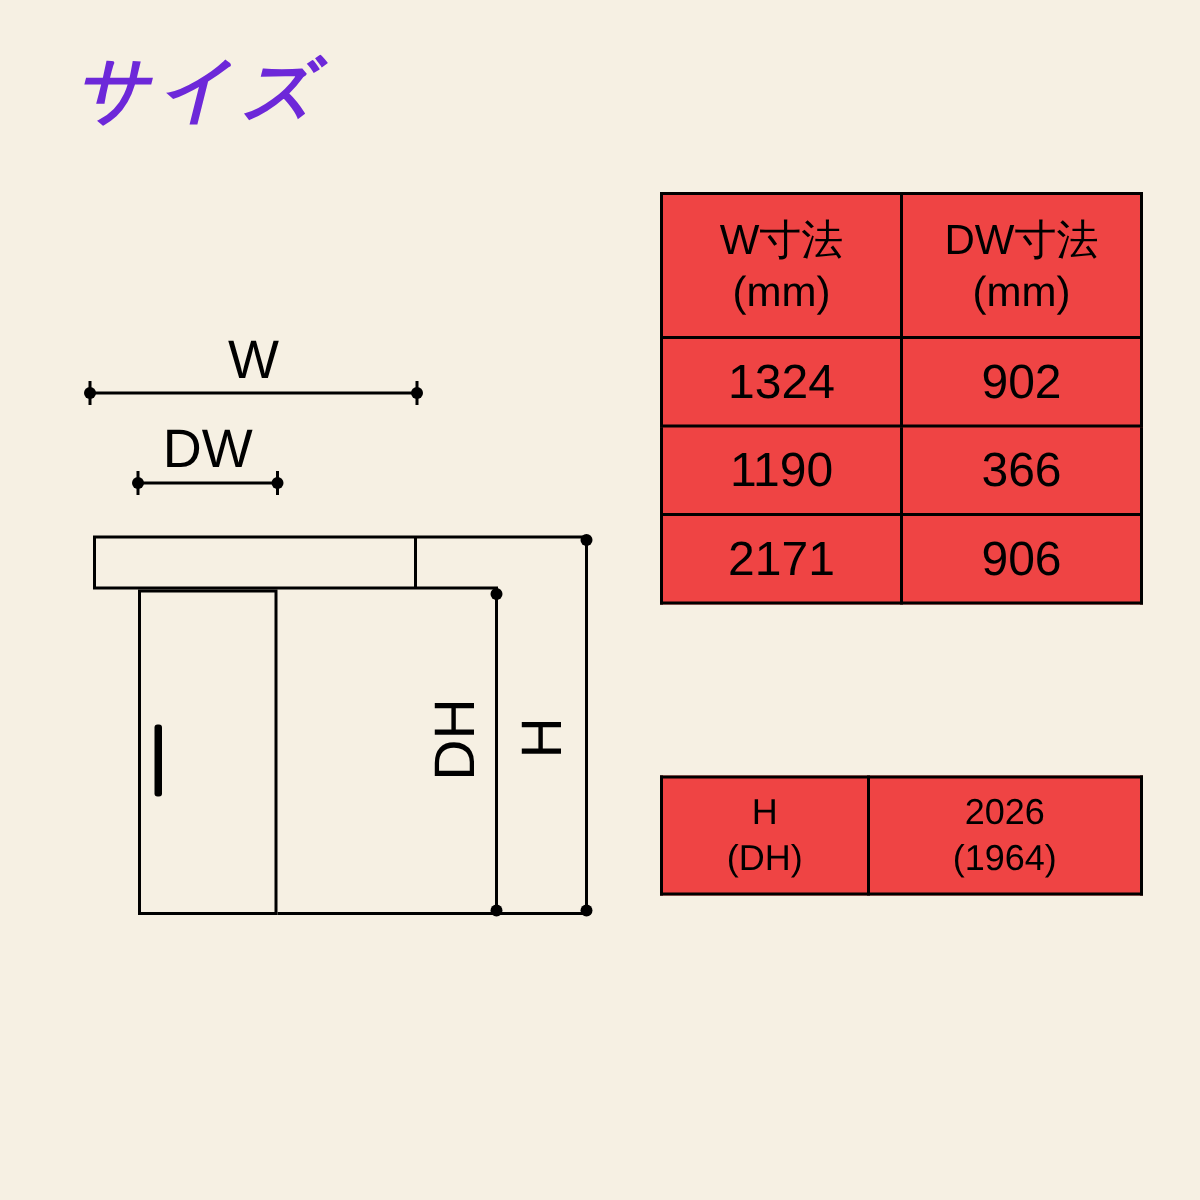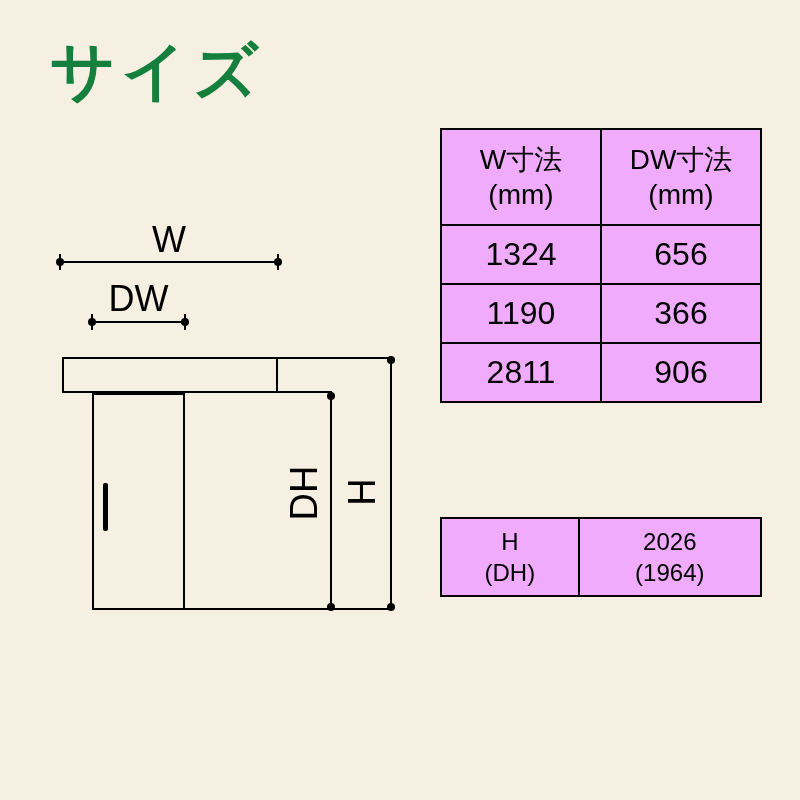--- a/index.html
+++ b/index.html
@@ -6,39 +6,40 @@
   body{
     width:800px;height:800px;position:relative;overflow:hidden;
     background:#f6f0e3;
     font-family:"Liberation Sans","DejaVu Sans",sans-serif;
     color:#000;
   }
   .abs{position:absolute;}
   
   .page-title{
     left:50px;top:28px;
-    font-size:64px;font-weight:900;letter-spacing:6px;
-    color:#15803d;
+    font-size:48px;font-weight:900;letter-spacing:6px;
+    color:#6d28d9;
+    font-style:italic;
   }
   
   .hline{height:2px;background:#000;}
   .vline{width:2px;background:#000;}
   .dot{width:8px;height:8px;border-radius:50%;background:#000;}
   .tick-v{width:2px;height:16px;background:#000;}
   .rect{border:2.5px solid #000;background:transparent;box-sizing:border-box;}
   .dim-label{
     font-size:36px;text-align:center;line-height:1;
   }
   .vlabel{
     font-size:38px;text-align:center;line-height:50px;
     transform:rotate(-90deg);
   }
   .handle{background:#000;border-radius:2px;}
   
-  table{border-collapse:collapse;background:#f0abfc;}
+  table{border-collapse:collapse;background:#ef4444;}
   .size-table{left:440px;top:128px;width:322px;}
   .size-table td,.size-table th{
     border:2.5px solid #000;text-align:center;vertical-align:middle;
     font-weight:400;padding:0;
   }
   .size-table th{height:94px;font-size:28px;line-height:1.25;width:50%;}
   .size-table td{height:57px;font-size:32px;text-align:center;}
   .height-table{left:440px;top:517px;width:322px;}
   .height-table td{
     border:2.5px solid #000;text-align:center;vertical-align:middle;
@@ -97,28 +98,28 @@
       <span>W寸法</span>
       <span>(mm)</span>
     </th>
     <th class="two-line">
       <span>DW寸法</span>
       <span>(mm)</span>
     </th>
   </tr>
   <tr>
     <td>1324</td>
-    <td>656</td>
+    <td>902</td>
   </tr>
   <tr>
     <td>1190</td>
     <td>366</td>
   </tr>
   <tr>
-    <td>2811</td>
+    <td>2171</td>
     <td>906</td>
   </tr>
 </tbody>
   </table>
 
 <table class="abs height-table">
   <tbody>
       <tr>
     <td class="c1 two-line">
       <span>H</span>

